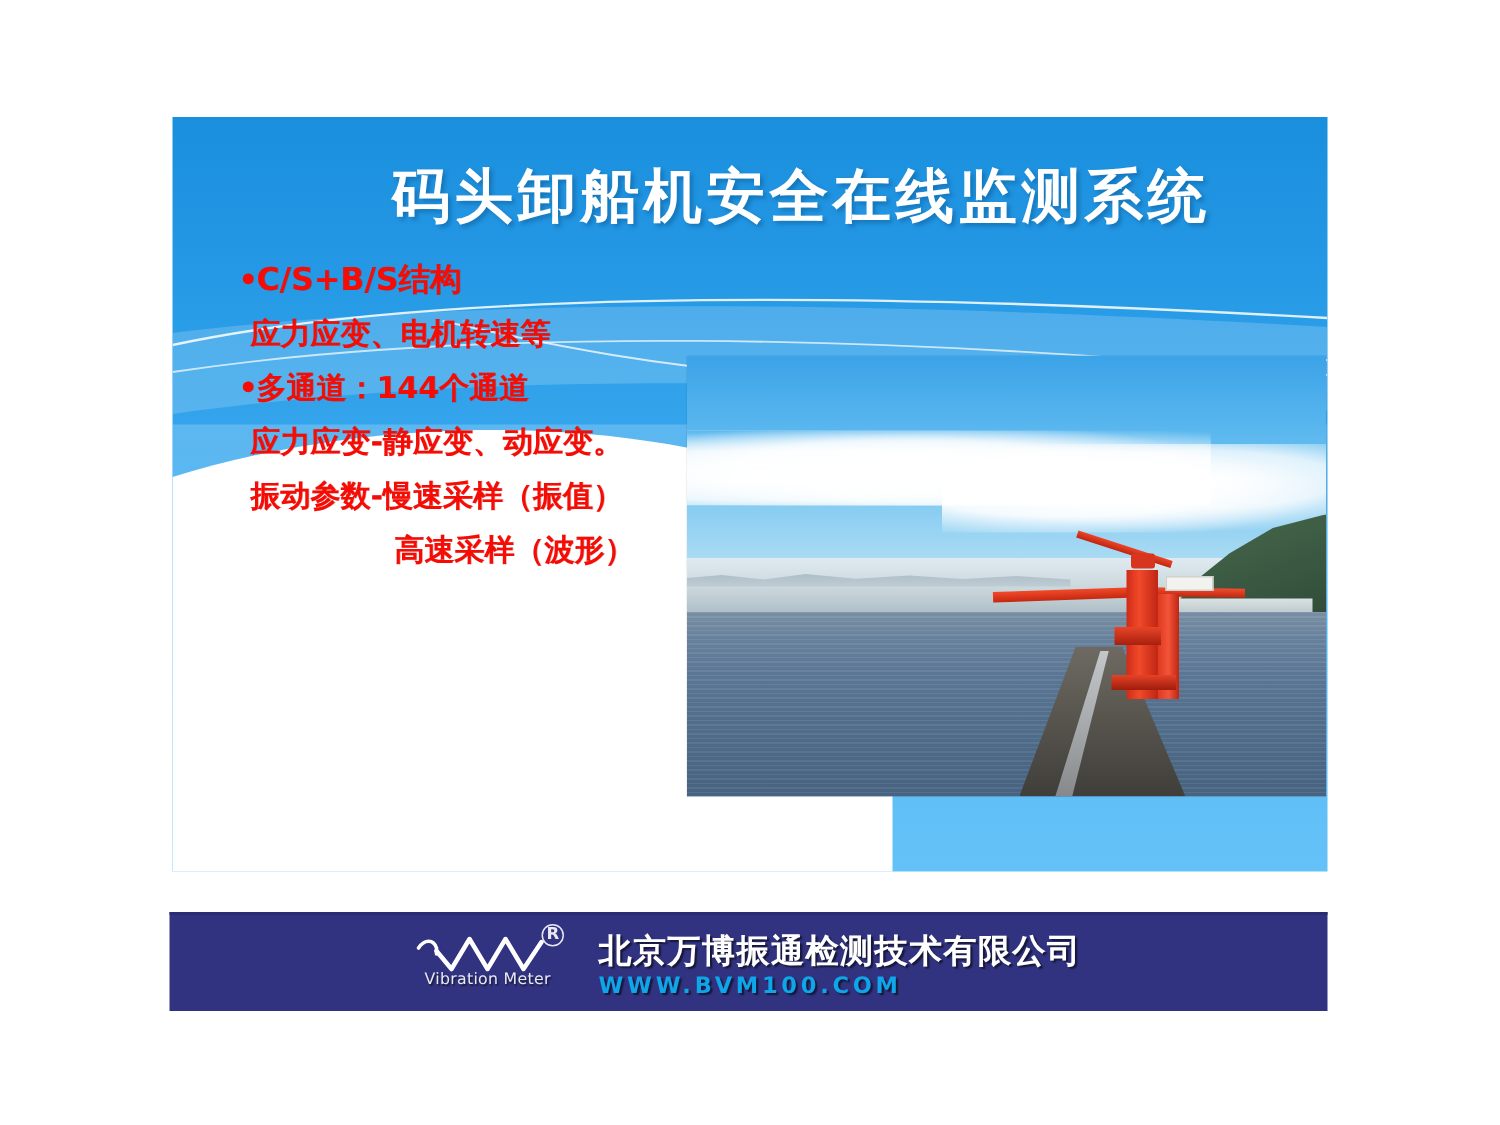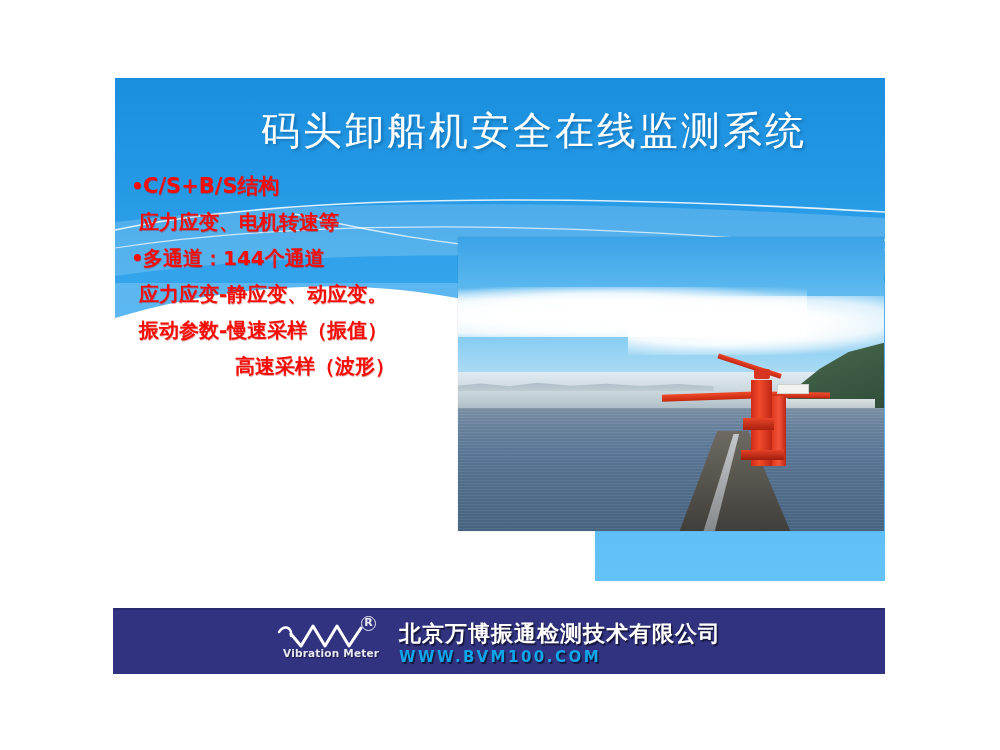--- a/index.html
+++ b/index.html
@@ -62,21 +62,21 @@
 
   
   .title {
     position: absolute;
     left: 0;
     top: 26px;
     width: 838px;
     text-align: center;
     color: #ffffff;
     font-size: 39px;
-    font-weight: normal;
+    font-weight: bold;
     letter-spacing: 3px;
     font-family: "DejaVu Sans", "Liberation Sans", sans-serif;
     text-shadow: 2px 2px 3px rgba(0,60,110,0.35);
     white-space: nowrap;
   }
 
   
   .body-text {
     position: absolute;
     left: 16px;
@@ -85,20 +85,21 @@
     color: #ff0000;
   }
 
   .line {
     color: #f50c05;
     font-weight: bold;
     font-size: 20px;
     line-height: 36px;
     white-space: nowrap;
     text-shadow: 0.5px 0.5px 0 rgba(180,0,0,0.35);
+    margin-left: 28px;
   }
 
   .line.ascii {
     font-size: 21px;
     letter-spacing: 0px;
   }
 
   .line.indent {
     padding-left: 8px;
   }
@@ -286,21 +287,21 @@
   .logo-wrap { position: relative; width: 108px; height: 48px; }
   .logo-mark { position: absolute; left: 0; top: 2px; width: 96px; height: 28px; }
   .logo-reg {
     position: absolute; left: 84px; top: -2px;
     color: #e8e8f2; font-size: 11px; font-weight: bold;
     border: 1.4px solid #e8e8f2; border-radius: 50%;
     width: 13px; height: 13px; line-height: 11px; text-align: center;
   }
   .logo-sub {
     position: absolute; left: 6px; top: 29px;
-    color: #e9e9f4; font-size: 10.5px; font-weight: bold;
+    color: #e9e9f4; font-size: 10.5px; font-weight: normal;
     letter-spacing: 0.2px; white-space: nowrap;
     text-shadow: 1px 1px 1px rgba(0,0,0,0.5);
   }
   .footer-text { display: flex; flex-direction: column; }
   .footer-cn {
     color: #ffffff; font-size: 22px; font-weight: bold;
     letter-spacing: 1px; white-space: nowrap;
     text-shadow: 1.5px 1.5px 1px rgba(0,0,0,0.55);
   }
   .footer-url {

